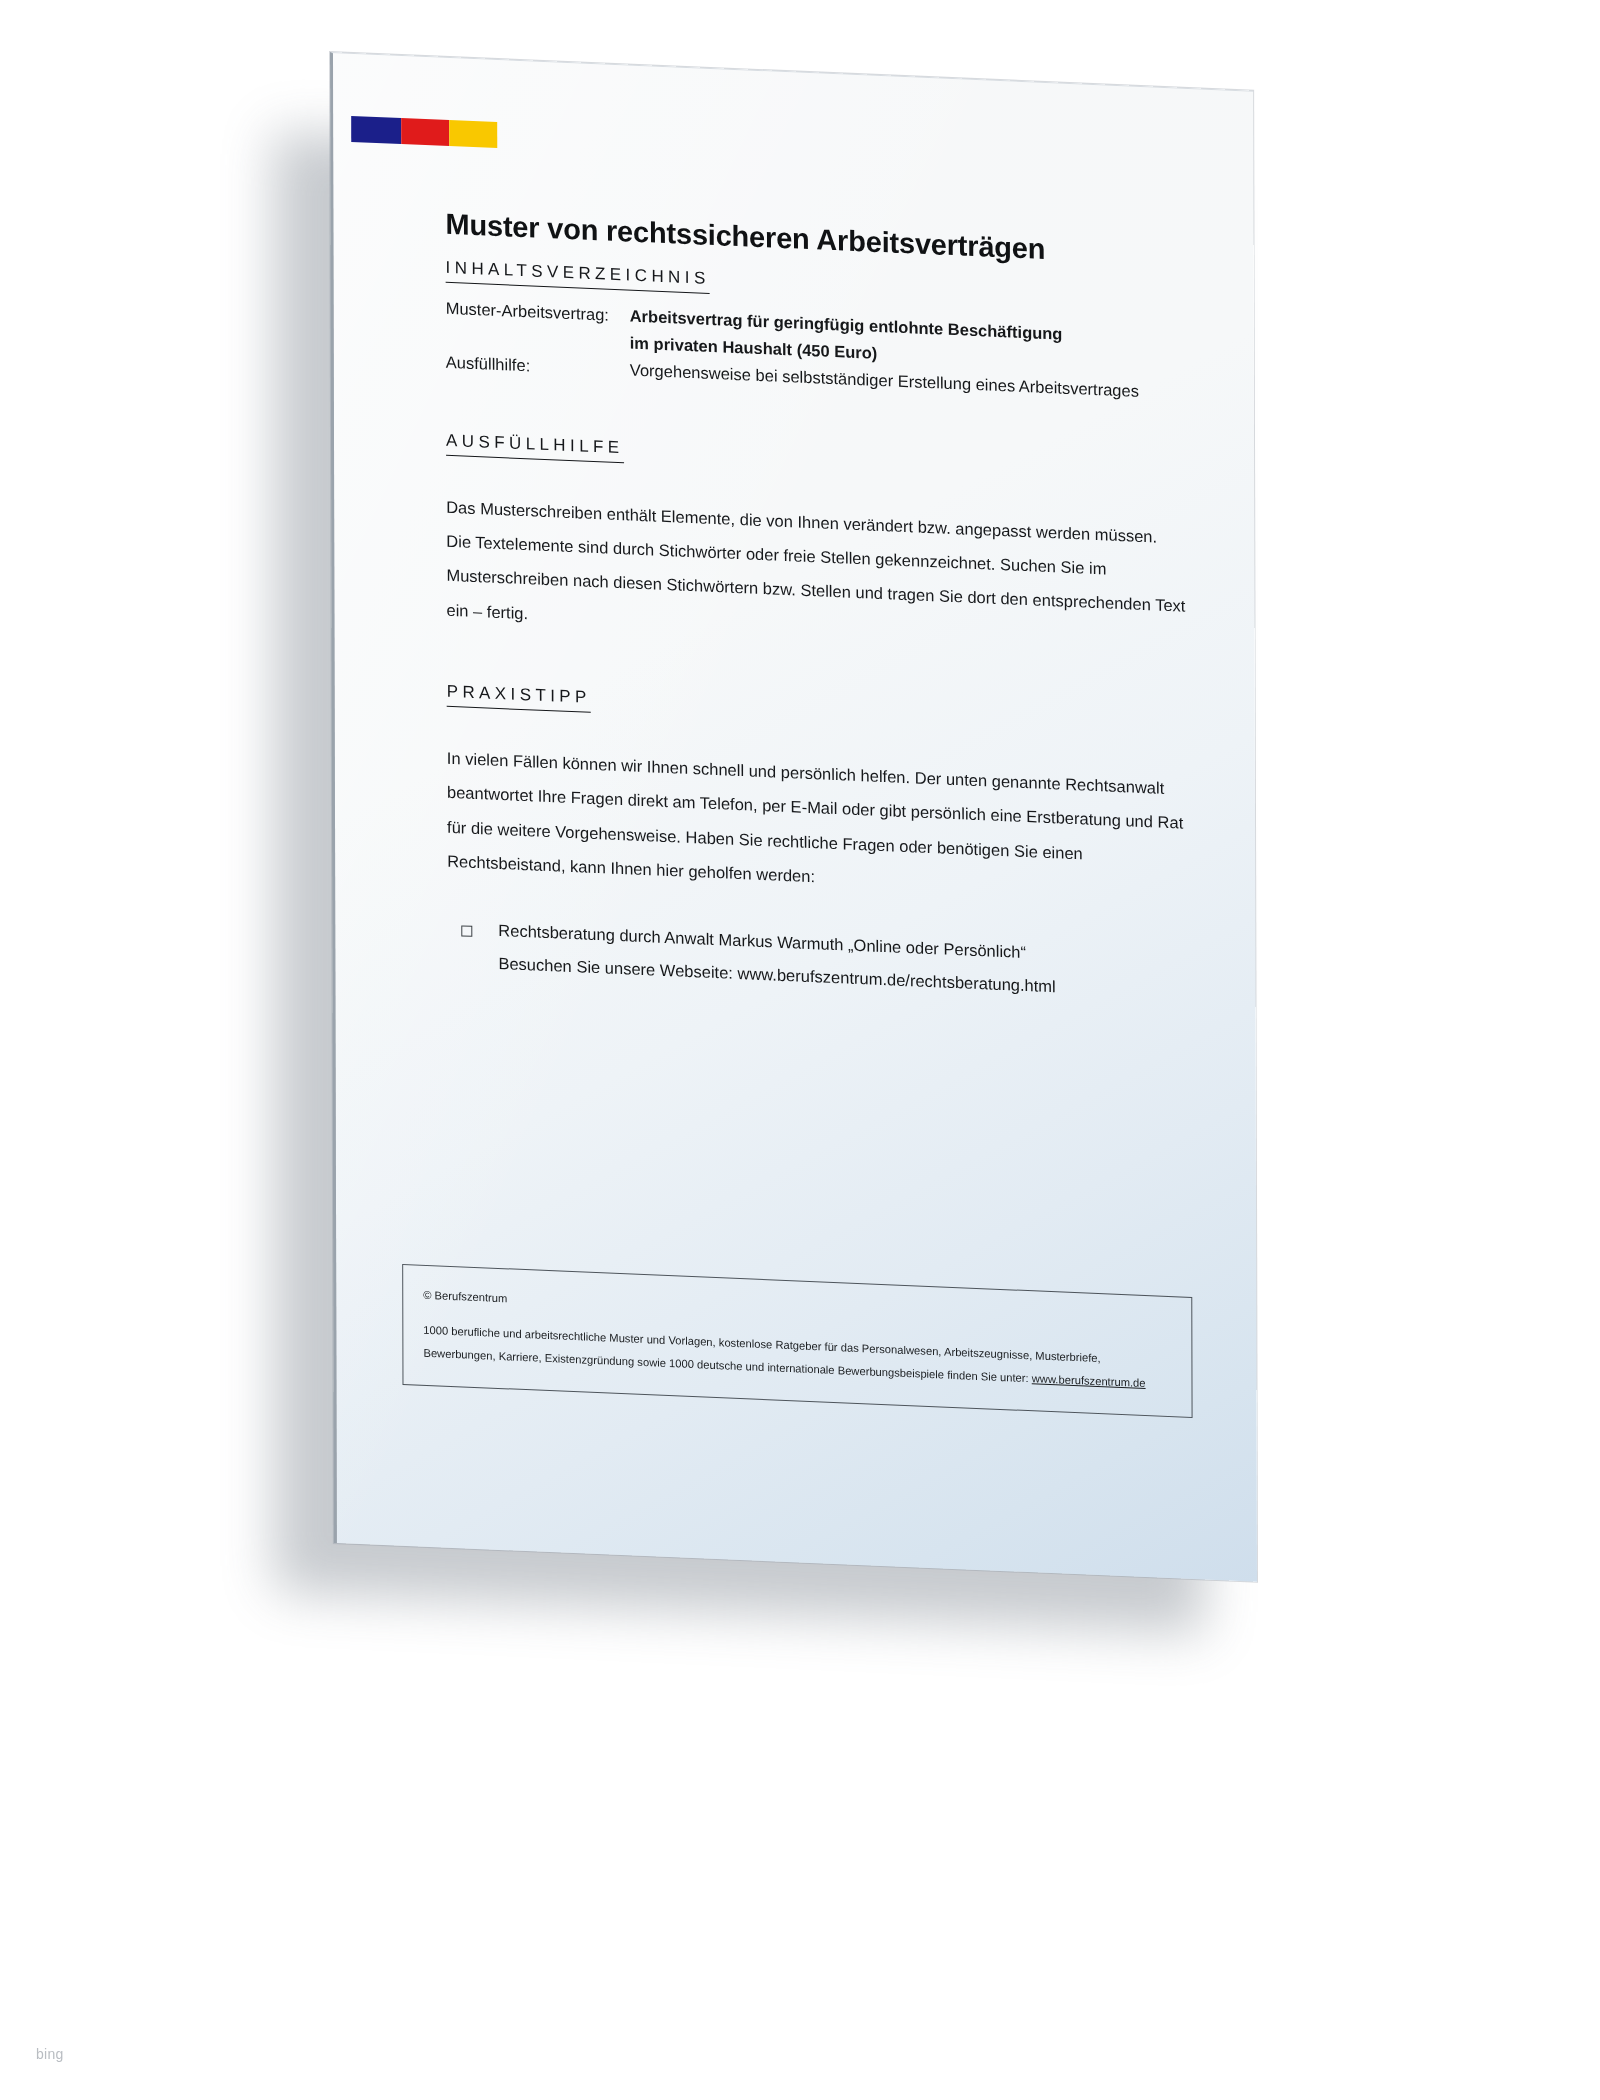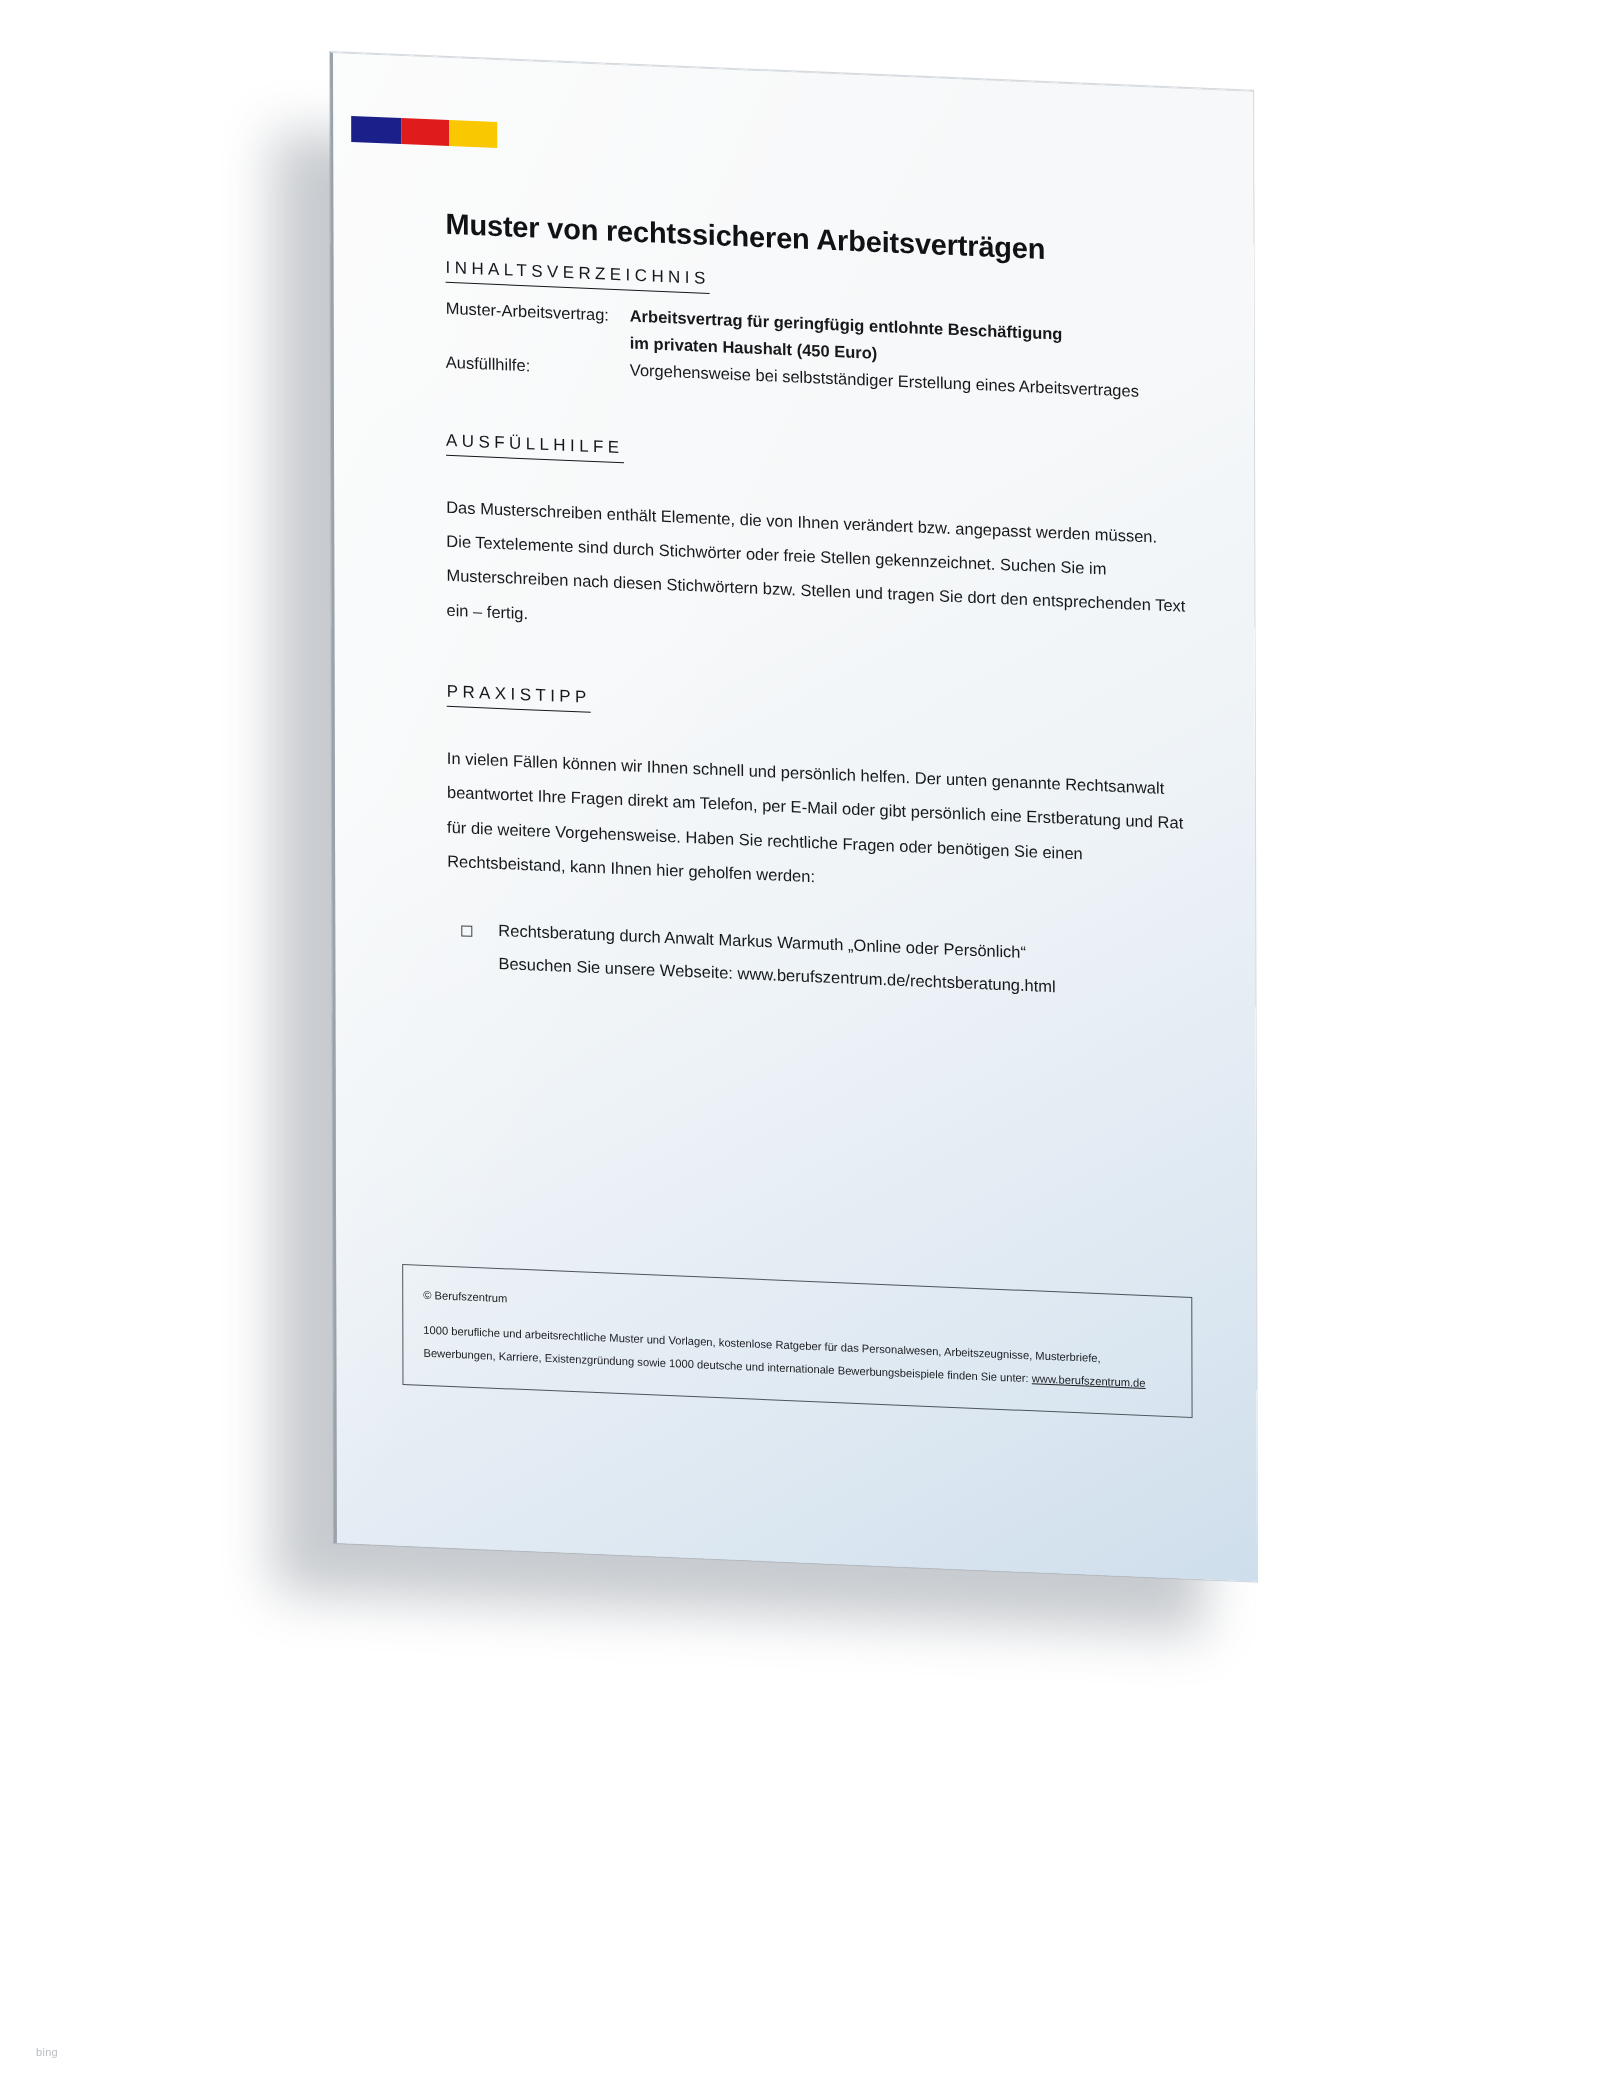--- a/index.html
+++ b/index.html
@@ -171,21 +171,21 @@
   }
   #footer-copy { margin-bottom: 12px; }
   #footer-text { }
   #footer-text .u { text-decoration: underline; }
 
   
   #canvas-caption {
     position: absolute;
     left: 36px;
     top: 2046px;
-    font-size: 11px;
+    font-size: 14px;
     color: #b9bdc2;
     letter-spacing: .3px;
   }
 </style>
 </head>
 <body>
 
 <div id="stage">
 
   <div id="page-shadow"></div>

